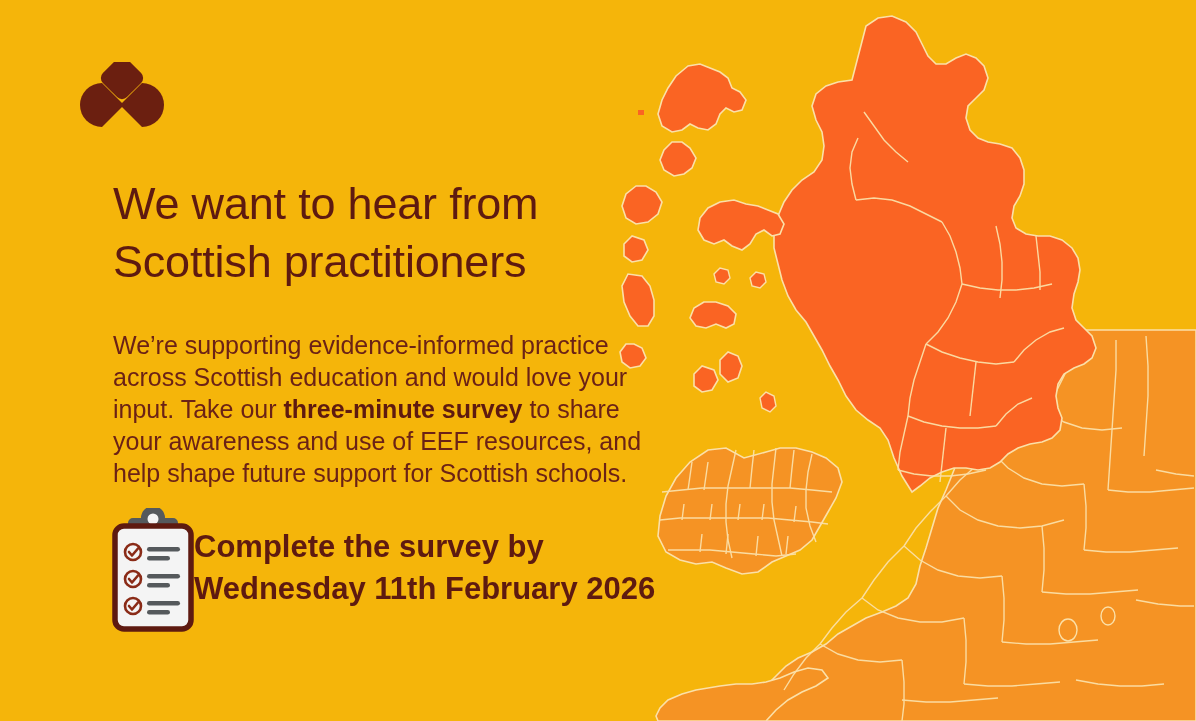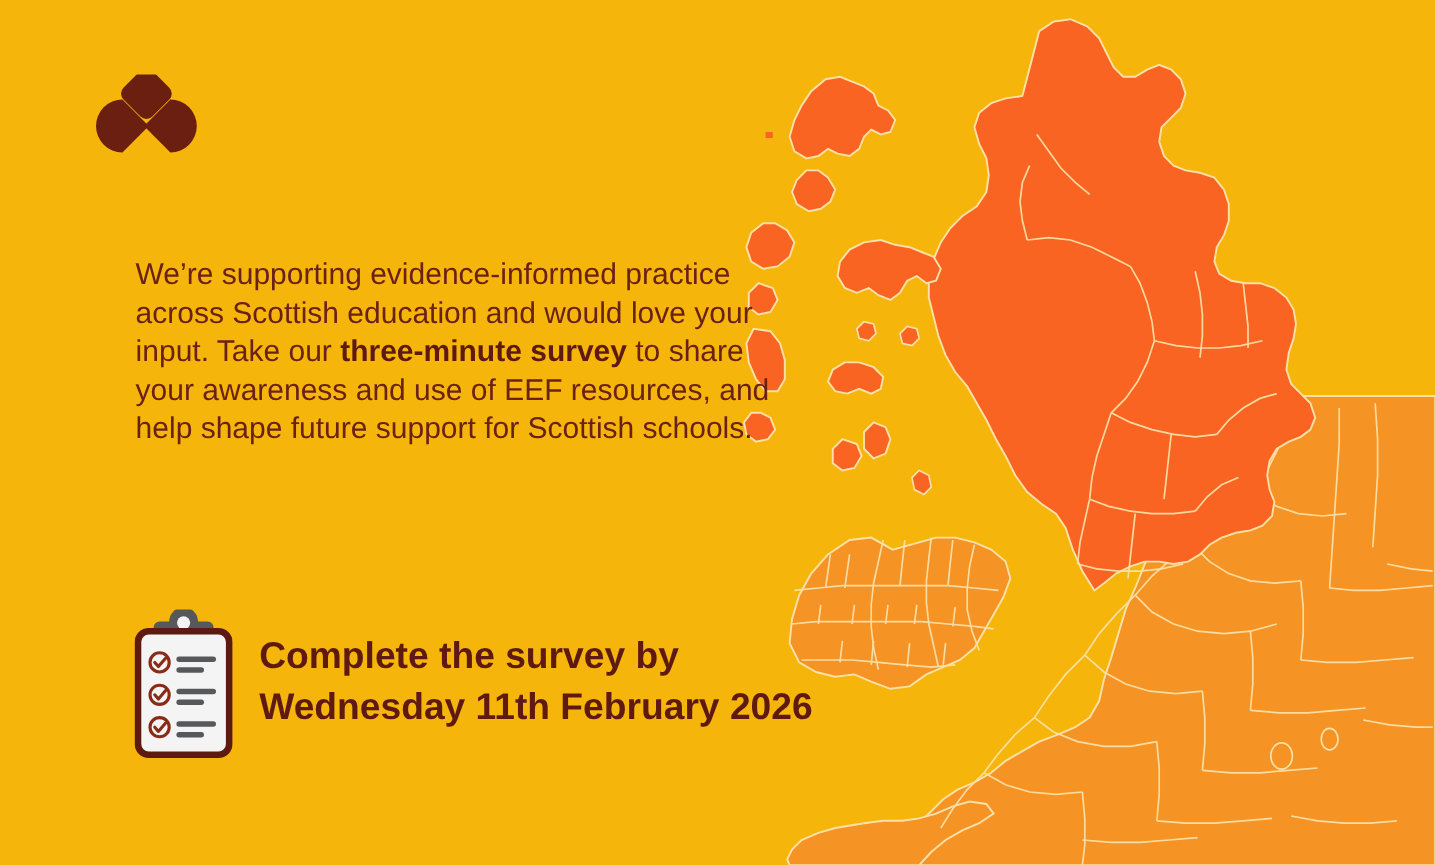--- a/index.html
+++ b/index.html
@@ -71,21 +71,20 @@
     color: #5e1a10;
   }
 
   
   .cta {
     position: absolute;
     left: 112px;
     top: 508px;
     display: flex;
     align-items: center;
-    gap: 22px;
   }
   .clipboard {
     width: 82px;
     height: 124px;
     flex: 0 0 auto;
   }
   .clipboard svg { display: block; width: 100%; height: 100%; }
   .cta-text {
     margin: 0;
     color: #5e1a10;
@@ -229,20 +228,22 @@
         <rect x="33" y="-1" width="34" height="34" rx="7" ry="7" transform="rotate(45 50 16)"></rect>
 
         <path d="M30 21 L52 43 L30 65 A22 22 0 0 1 30 21 Z"></path>
 
         <path d="M70 21 L48 43 L70 65 A22 22 0 0 0 70 21 Z"></path>
       </g>
     </svg>
   </div>
 
   <div class="content">
+    <h1 class="headline">We want to hear from
+Scottish practitioners</h1>
     <p class="body-copy"><span>We’re supporting evidence-informed practice across Scottish education and would love your input. Take our </span><span class="strong">three-minute survey</span><span> to share your awareness and use of EEF resources, and help shape future support for Scottish schools.</span></p>
   </div>
 
   <div class="cta">
     <div class="clipboard">
       <svg viewBox="0 0 82 124" xmlns="http://www.w3.org/2000/svg" aria-hidden="true">
 
         <path d="M29 10 a12 12 0 0 1 24 0 h8 a5 5 0 0 1 5 5 v9 H16 v-9 a5 5 0 0 1 5 -5 Z" fill="#55595c"></path>
         <circle cx="41" cy="11" r="5.5" fill="#f4f4f4"></circle>
 

